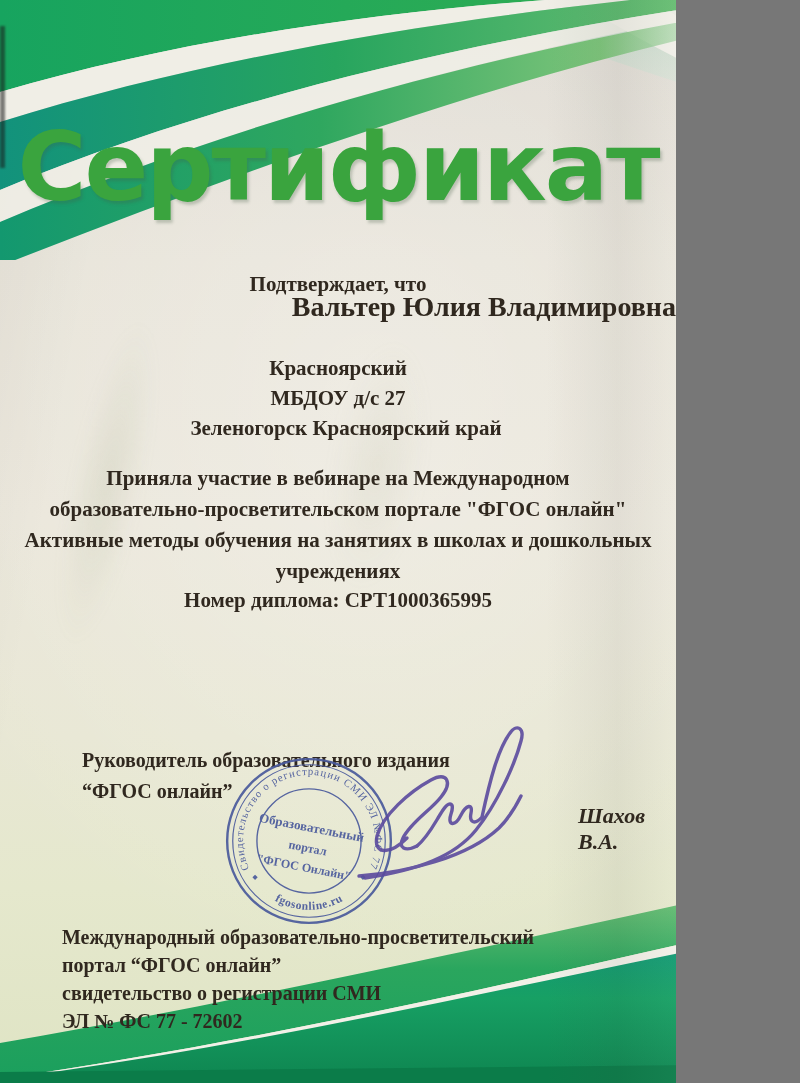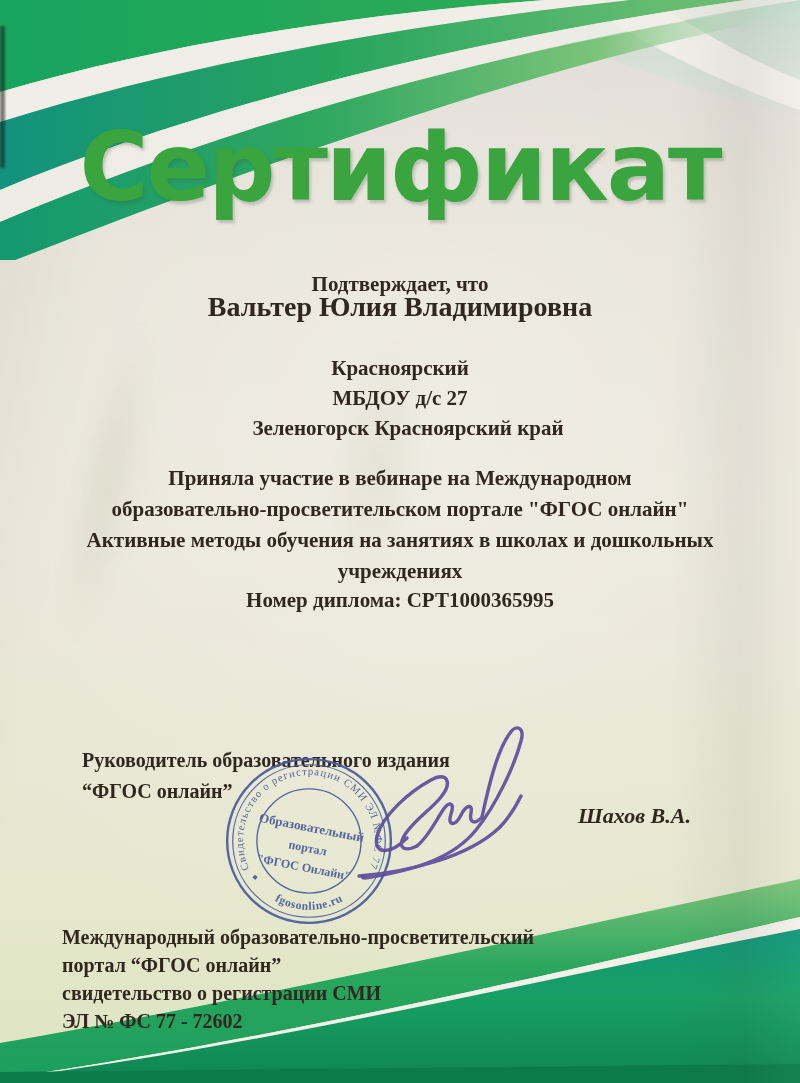--- a/index.html
+++ b/index.html
@@ -1,17 +1,17 @@
 <!DOCTYPE html>
 <html><head>
 <meta charset="utf-8">
 <style>
   html,body{margin:0;padding:0;background:#777;}
   .page{
-    position:relative;width:800px;height:1083px;overflow:hidden;
+    position:relative;width:676px;height:1083px;overflow:hidden;
     font-family:"Liberation Serif",serif;
     background:
       radial-gradient(120% 85% at 55% 38%, rgba(255,255,255,.28), rgba(255,255,255,0) 62%),
       linear-gradient(100deg, rgba(0,0,0,.045), rgba(0,0,0,0) 16%),
       linear-gradient(180deg,#dfdbd4 0%,#e7e3d8 24%,#eae6da 48%,#e8e7d4 68%,#e5e8cd 82%,#dfe4c4 100%);
   }
   .abs{position:absolute;}
   .ctr{left:0;right:0;text-align:center;color:#30281f;}
   .serif-b{font-family:"Liberation Serif",serif;font-weight:bold;color:#30281f;}
   .title{
@@ -92,21 +92,21 @@
   <div class="abs crease"></div>
   <div class="abs edge-sliver"></div>
   <div class="abs ghost" style="left:72px;top:318px;width:70px;height:330px;transform:rotate(12deg);
               background:radial-gradient(closest-side, rgba(150,160,120,.16), rgba(150,160,120,0));"></div>
   <div class="abs ghost" style="left:330px;top:340px;width:95px;height:250px;transform:rotate(9deg);
               background:radial-gradient(closest-side, rgba(165,170,135,.13), rgba(165,170,135,0));"></div>
 
   <div class="abs title">Сертификат</div>
 
   <div class="abs ctr serif-b fs21" style="top:256px;">Подтверждает, что</div>
-  <div class="abs ctr serif-b fs28" style="top:291px;">Вальтер Юлия Владимировна</div>
+  <div class="abs ctr serif-b fs28" style="top:291px;text-align:right;">Вальтер Юлия Владимировна</div>
   <div class="abs ctr serif-b fs21" style="top:340px;">Красноярский</div>
   <div class="abs ctr serif-b fs21" style="top:370px;">МБДОУ д/с 27</div>
   <div class="abs ctr serif-b fs21" style="top:400px;padding-left:16px;">Зеленогорск Красноярский край</div>
 
   <div class="abs ctr serif-b fs21" style="top:450px;">Приняла участие в вебинаре на Международном</div>
   <div class="abs ctr serif-b fs21" style="top:481px;">образовательно-просветительском портале "ФГОС онлайн"</div>
   <div class="abs ctr serif-b fs21" style="top:512px;">Активные методы обучения на занятиях в школах и дошкольных</div>
   <div class="abs ctr serif-b fs21" style="top:543px;">учреждениях</div>
   <div class="abs ctr serif-b fs21" style="top:572px;">Номер диплома: СРТ1000365995</div>
 

